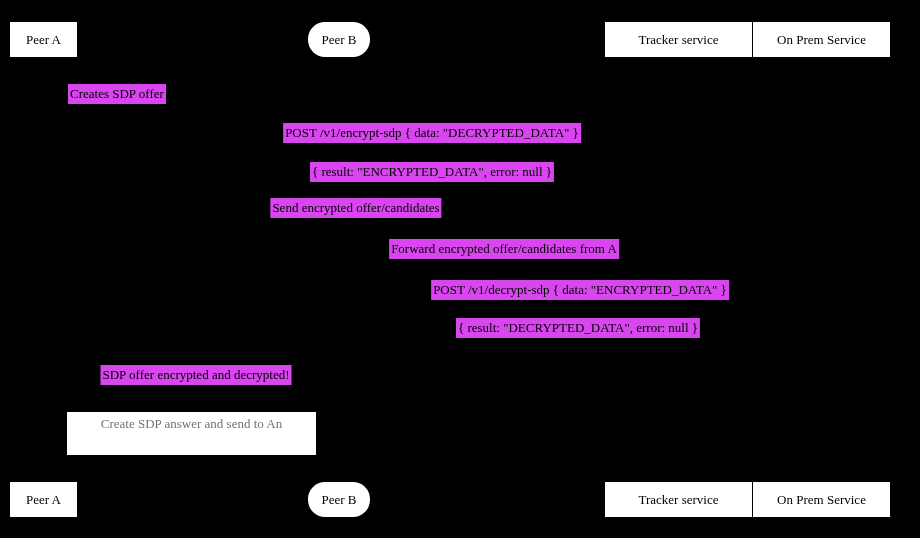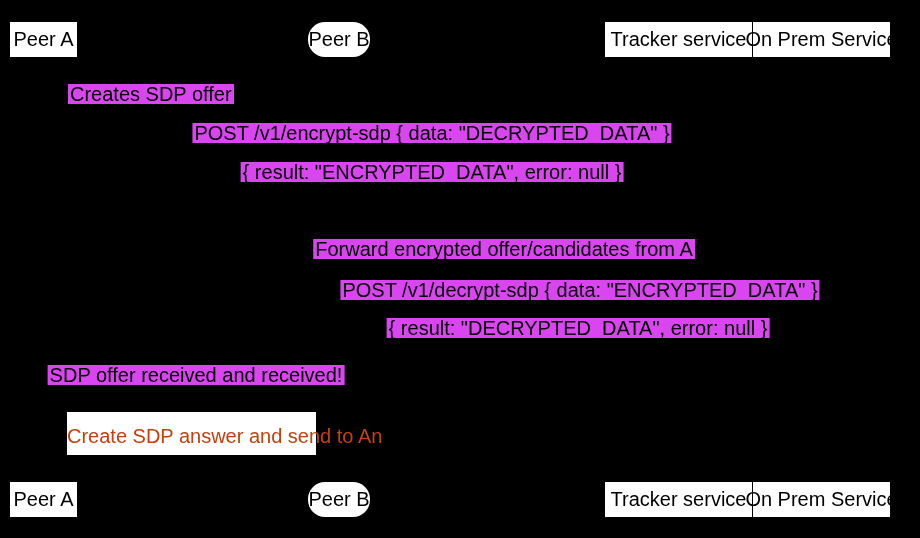--- a/index.html
+++ b/index.html
@@ -5,22 +5,22 @@
   html, body {
     margin: 0;
     padding: 0;
     background: #000000;
   }
   .diagram {
     position: relative;
     width: 920px;
     height: 538px;
     background: #000000;
-    font-family: Liberation Sans, sans-serif;
-    font-size: 20px;
+    font-family: Liberation Serif, serif;
+    font-size: 13px;
     color: #000000;
     overflow: hidden;
   }
   
   .actor {
     position: absolute;
     height: 35px;
     background: #ffffff;
     color: #000000;
     display: flex;
@@ -69,24 +69,24 @@
   .m8 { left: 196px; top: 365px; }
 
   
   .note {
     position: absolute;
     left: 67px;
     top: 412px;
     width: 249px;
     height: 43px;
     background: #ffffff;
-    color: #c2410c;
+    color: #737373;
     text-align: center;
     line-height: 21px;
-    padding-top: 14px;
+    padding-top: 1px;
     box-sizing: border-box;
   }
   .note span { display: block; white-space: nowrap; }
 </style>
 </head>
 <body>
 
 <div class="diagram">
 
   <div class="actor row-top pos-peer-a">Peer A</div>
@@ -95,24 +95,25 @@
   <div class="actor row-top pos-onprem">On Prem Service</div>
 
   <div class="lifeline ll-peer-a"></div>
   <div class="lifeline ll-peer-b"></div>
   <div class="lifeline ll-tracker"></div>
   <div class="lifeline ll-onprem"></div>
 
   <div class="msg m1">Creates SDP offer</div>
   <div class="msg m2 centered">POST /v1/encrypt-sdp { data: "DECRYPTED_DATA" }</div>
   <div class="msg m3 centered">{ result: "ENCRYPTED_DATA", error: null }</div>
+  <div class="msg m4 centered">Send encrypted offer/candidates</div>
   <div class="msg m5 centered">Forward encrypted offer/candidates from A</div>
   <div class="msg m6 centered">POST /v1/decrypt-sdp { data: "ENCRYPTED_DATA" }</div>
   <div class="msg m7 centered">{ result: "DECRYPTED_DATA", error: null }</div>
-  <div class="msg m8 centered">SDP offer received and received!</div>
+  <div class="msg m8 centered">SDP offer encrypted and decrypted!</div>
 
   <div class="note">
     <span>Create SDP answer and send to An</span>
   </div>
 
   <div class="actor row-bottom pos-peer-a">Peer A</div>
   <div class="actor row-bottom pos-peer-b">Peer B</div>
   <div class="actor row-bottom pos-tracker">Tracker service</div>
   <div class="actor row-bottom pos-onprem">On Prem Service</div>
 

